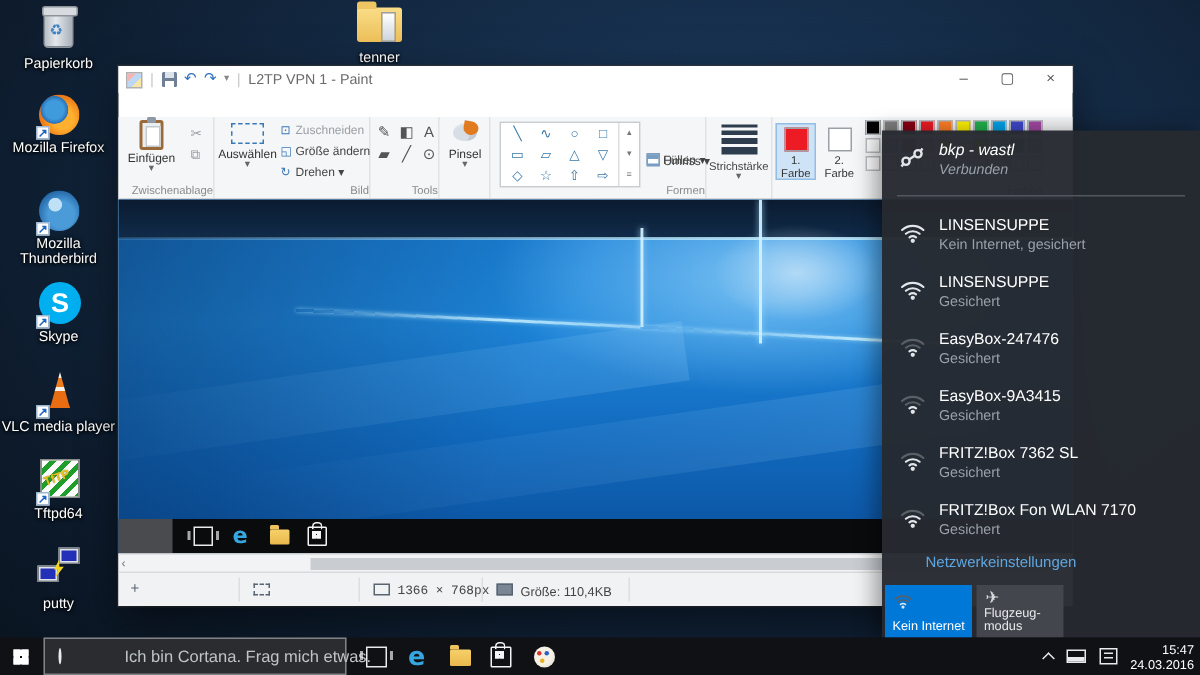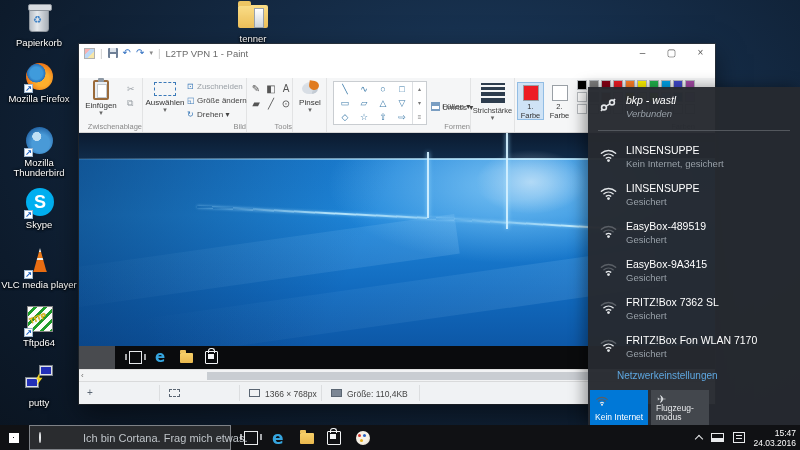--- a/index.html
+++ b/index.html
@@ -389,21 +389,21 @@
       <span class="hs-arrow">‹</span>
       <div class="hs-thumb"></div>
     </div>
 
     <div class="pstatus">
       <span class="st-ico" style="left:8px;">+</span>
       <div class="st-sep" style="left:80px;"></div>
       <span class="st-rect" style="left:90px;border-style:dashed;"></span>
       <div class="st-sep" style="left:160px;"></div>
       <span class="st-rect" style="left:170px;"></span>
-      <span class="st-txt" style="left:186px;">1366 × 768px</span>
+      <span class="st-txt" style="left:186px;font-family:Liberation Mono, monospace;">1366 × 768px</span>
       <div class="st-sep" style="left:242px;"></div>
       <span class="st-rect" style="left:252px;background:#7b8694;"></span>
       <span class="st-txt" style="left:268px;">Größe: 110,4KB</span>
       <div class="st-sep" style="left:340px;"></div>
     </div>
   </div>
 
   <div id="flyout">
     <div class="wf-item wf-conn" style="top:6px;font-style:italic;">
       <svg class="vpn" width="18" height="18" viewBox="0 0 18 18">
@@ -438,21 +438,21 @@
           <div class="wf-n">LINSENSUPPE</div>
           <div class="wf-s">Gesichert</div>
         </div>
         <div class="wf-item" style="top: 132px;">
           <svg class="wifi w1" width="19" height="19" viewBox="0 0 24 24">
   <path class="a3" d="M3 9.2a13.5 13.5 0 0 1 18 0"></path>
             <path class="a2" d="M6.2 12.4a9 9 0 0 1 11.6 0"></path>
   <path class="a1" d="M9.2 15.4a4.7 4.7 0 0 1 5.6 0"></path>
             <circle cx="12" cy="18.4" r="1.8"></circle>
           </svg>
-          <div class="wf-n">EasyBox-489519</div>
+          <div class="wf-n">EasyBox-247476</div>
           <div class="wf-s">Gesichert</div>
         </div>
         <div class="wf-item" style="top: 170px;">
           <svg class="wifi w1" width="19" height="19" viewBox="0 0 24 24">
   <path class="a3" d="M3 9.2a13.5 13.5 0 0 1 18 0"></path>
             <path class="a2" d="M6.2 12.4a9 9 0 0 1 11.6 0"></path>
   <path class="a1" d="M9.2 15.4a4.7 4.7 0 0 1 5.6 0"></path>
             <circle cx="12" cy="18.4" r="1.8"></circle>
           </svg>
           <div class="wf-n">EasyBox-9A3415</div>

